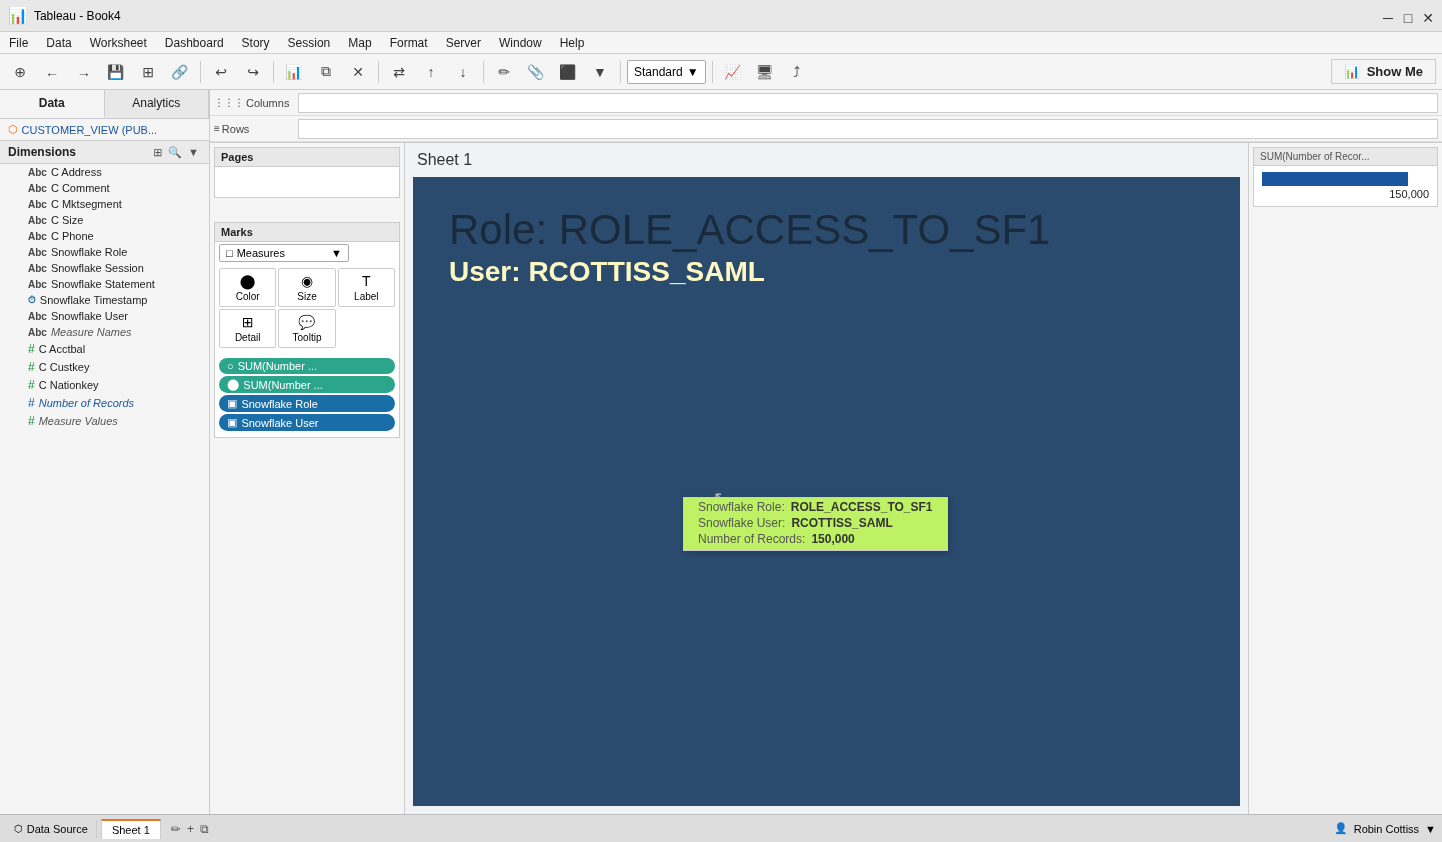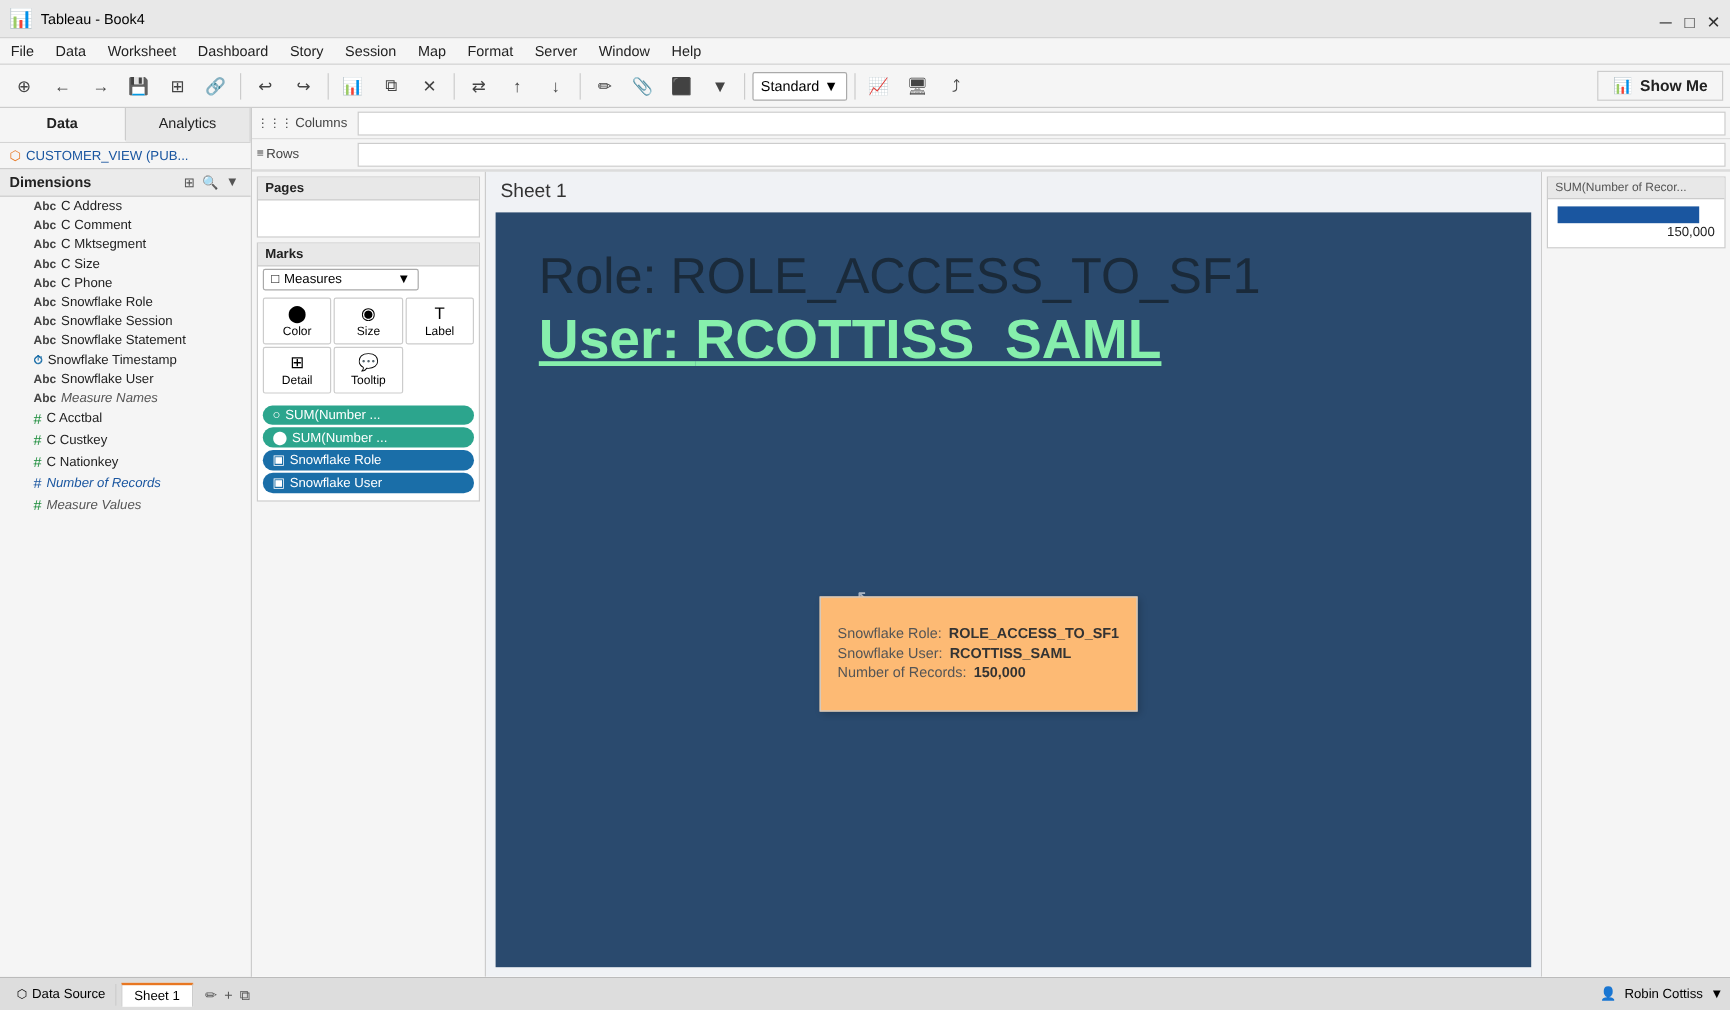--- a/index.html
+++ b/index.html
@@ -194,21 +194,21 @@
       border-right: 1px solid #ccc;
       background: #f5f5f5;
       display: flex;
       flex-direction: column;
       padding: 4px;
       gap: 4px;
     }
     .viz-panel-section {
       border: 1px solid #ccc;
       background: white;
-      margin-bottom: 0;
+      margin-bottom: 20px;
     }
     .viz-panel-title {
       padding: 3px 6px;
       font-size: 11px; font-weight: bold;
       background: #e8e8e8;
       border-bottom: 1px solid #ccc;
       color: #222;
     }
     .viz-panel-body {
       padding: 4px;
@@ -282,35 +282,35 @@
       flex: 1;
       background: #2a4a6e;
       position: relative;
       overflow: hidden;
     }
 
     
     .tooltip {
       position: absolute;
       top: 320px; left: 270px;
-      background: #fdba74;
+      background: #bef264;
       border: 1px solid #ccc;
-      padding: 23px 14px;
+      padding: 2px 14px;
       font-size: 12px;
       color: #333;
       box-shadow: 2px 2px 6px rgba(0,0,0,0.2);
       min-width: 200px;
     }
     .tooltip-row { display: flex; gap: 6px; margin-bottom: 2px; }
     .tooltip-label { color: #555; }
     .tooltip-value { font-weight: bold; }
 
     
     .right-panel {
-      width: 158px;
+      width: 194px;
       background: #f5f5f5;
       border-left: 1px solid #ccc;
       padding: 4px;
     }
     .legend-box {
       border: 1px solid #ccc;
       background: white;
     }
     .legend-title {
       padding: 3px 6px;
@@ -569,21 +569,21 @@
         </div>
       </div>
 
       <div class="viz-canvas">
         <div class="sheet-title">Sheet 1</div>
         <div class="viz-view">
 
           <div style="position:absolute; top:28px; left:36px; font-size:42px; font-weight:normal; color:#1a2a3a; font-family:monospace;">
             <span>Role: </span><span>ROLE_ACCESS_TO_SF1</span>
           </div>
-          <div style="position:absolute; top:78px; left:36px; font-size:46px; font-weight:bold; color:#86efac; font-family:monospace;text-decoration:underline;">
+          <div style="position:absolute; top:78px; left:36px; font-size:28px; font-weight:bold; color:#fef9c3; font-family:monospace;">
             <span>User: </span><span>RCOTTISS_SAML</span>
           </div>
 
           <div style="position:absolute; top:310px; left:300px; font-size:18px; color:white; opacity:0.6;">↖</div>
 
           <div class="tooltip">
             <div class="tooltip-row">
               <span class="tooltip-label">Snowflake Role:</span>
               <span class="tooltip-value">ROLE_ACCESS_TO_SF1</span>
             </div>

